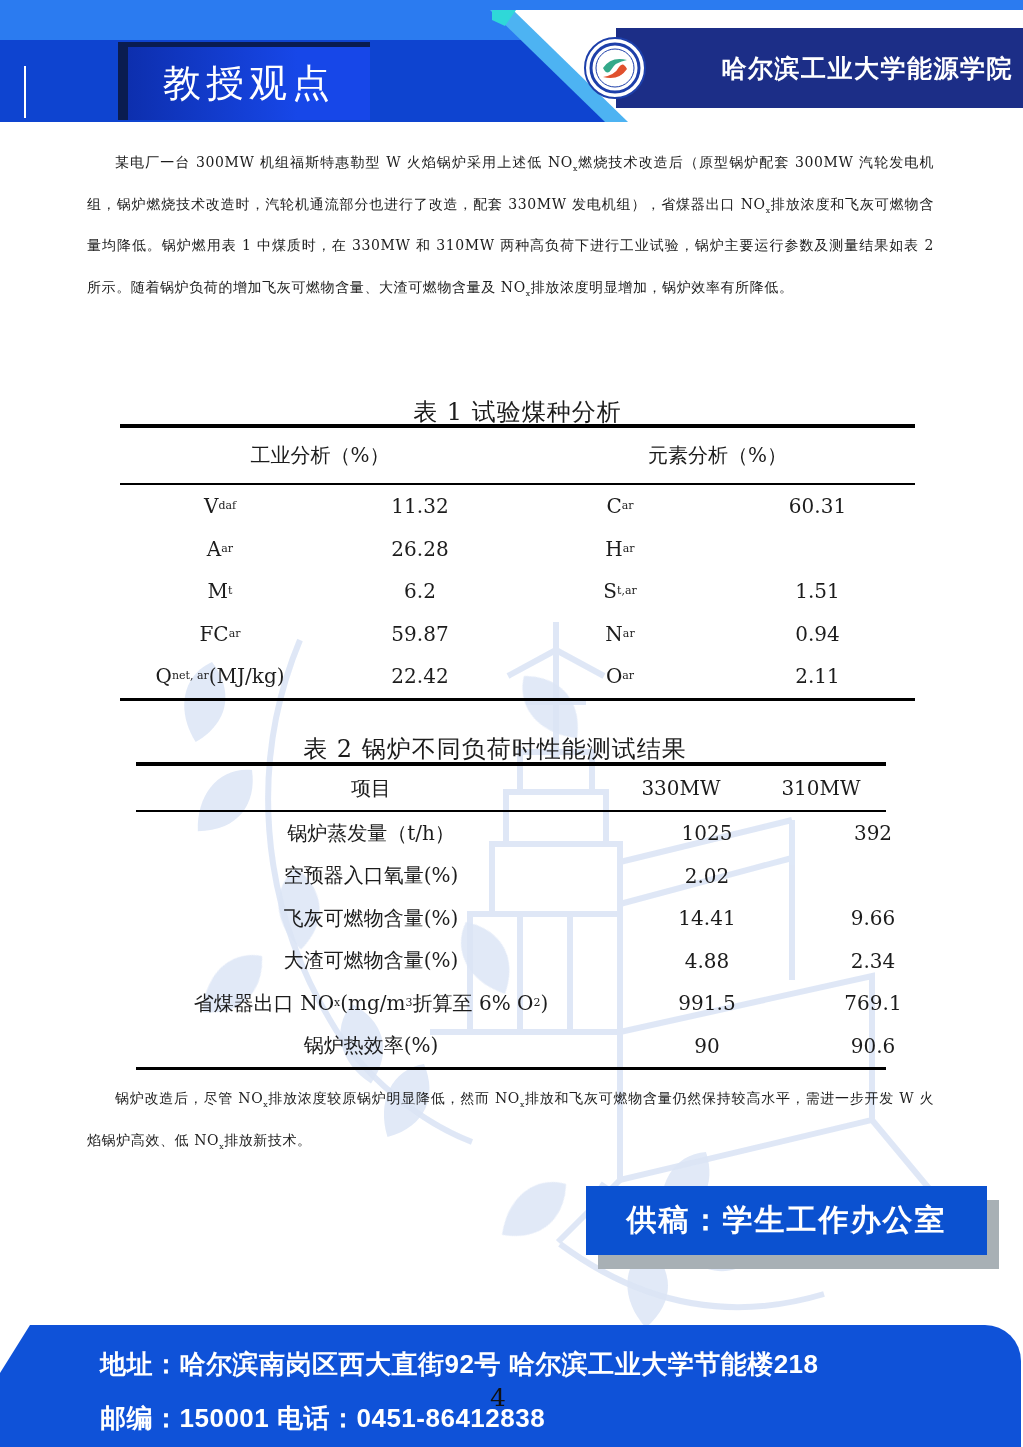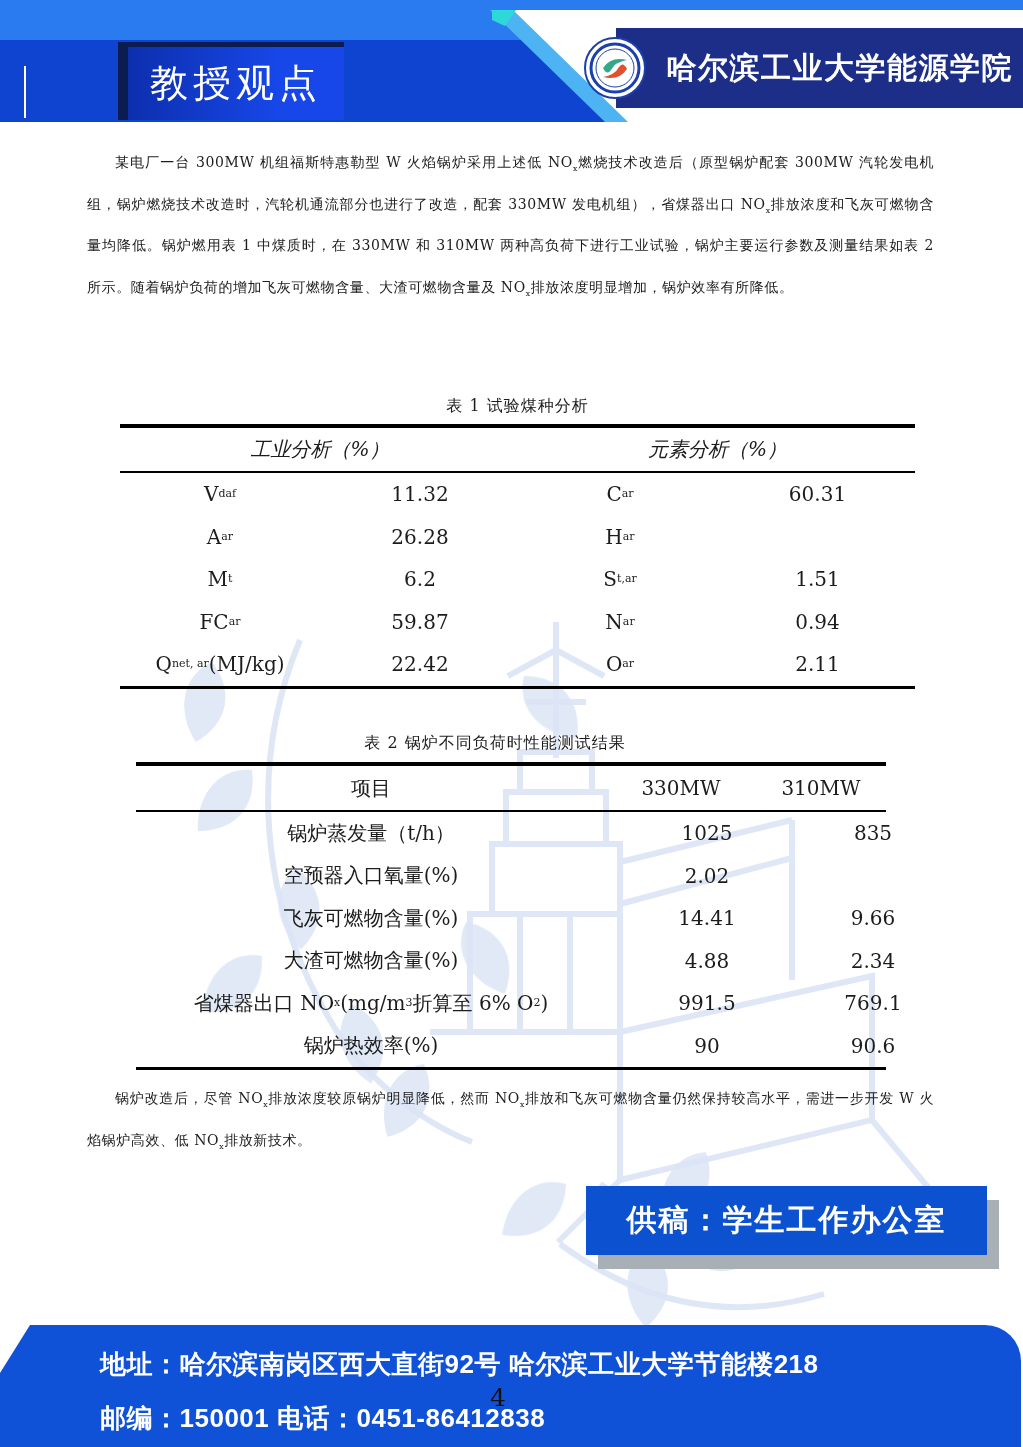--- a/index.html
+++ b/index.html
@@ -17,51 +17,51 @@
   .band-dark{position:absolute;left:0;top:40px;width:1023px;height:82px;background:var(--band_dark);}
   .swoosh-white{position:absolute;left:0;top:0;width:1023px;height:123px;background:#fff;
     clip-path:polygon(505px 10px,1023px 10px,1023px 122px,620px 122px);}
   .swoosh-edge{position:absolute;left:0;top:0;width:1023px;height:123px;background:var(--edge_blue);
     clip-path:polygon(490px 10px,513px 10px,628px 122px,605px 122px);}
   .swoosh-accent{position:absolute;left:0;top:0;width:1023px;height:123px;background:var(--accent_cyan);
     clip-path:polygon(492px 10px,516px 10px,505px 26px,492px 20px);}
   .inst-banner{position:absolute;left:616px;top:28px;width:407px;height:80px;background:var(--navy);
     display:flex;align-items:center;justify-content:flex-end;padding-right:10px;}
   .inst-name{color:#fff;font-family:"Liberation Sans","DejaVu Sans",sans-serif;
-    font-size:30px;font-weight:bold;letter-spacing:1.5px;white-space:nowrap;}
+    font-size:25px;font-weight:bold;letter-spacing:1.5px;white-space:nowrap;}
   .logo{position:absolute;left:584px;top:37px;width:62px;height:62px;border-radius:50%;
     background:#fff;border:2px solid #1d3faa;display:flex;align-items:center;justify-content:center;}
   .logo svg{width:52px;height:52px;}
-  .title-box{position:absolute;left:118px;top:42px;width:226px;height:78px;
+  .title-box{position:absolute;left:118px;top:42px;width:252px;height:78px;
     background:linear-gradient(90deg,#0d2fae 0%,#1747e8 70%);
     border-left:10px solid var(--title_box_dark);border-top:5px solid var(--title_box_dark);
     display:flex;align-items:center;justify-content:center;}
   .title-box span{color:#fff;font-family:"Liberation Sans","DejaVu Sans",sans-serif;
     font-size:38px;letter-spacing:5px;font-weight:500;}
   .white-tick{position:absolute;left:24px;top:66px;width:2px;height:52px;background:#fff;}
 
   
   .watermark{position:absolute;left:0;top:0;width:1023px;height:1447px;z-index:0;opacity:.55;}
 
   
   .para{position:absolute;left:87px;width:847px;font-size:14px;line-height:41.6px;
     color:var(--ink);text-align:justify;text-indent:2em;letter-spacing:.6px;z-index:1;}
   .p1{top:142px;}
   .p2{top:1078px;}
   sub{font-size:.55em;line-height:0;}
   sup{font-size:.55em;line-height:0;}
 
   
-  .tbl-title{position:absolute;z-index:1;color:var(--ink);font-size:16px;text-align:center;letter-spacing:1px;}
+  .tbl-title{position:absolute;z-index:1;color:var(--ink);font-size:24px;text-align:center;letter-spacing:1px;}
   .t1-title{left:120px;width:795px;top:396px;}
   .t2-title{left:120px;width:750px;top:733px;}
   .tbl{position:absolute;z-index:1;color:var(--ink);font-size:20px;}
   .t1{left:120px;top:424px;width:795px;border-top:4px solid #000;border-bottom:3px solid #000;}
   .t2{left:136px;top:762px;width:750px;border-top:4px solid #000;border-bottom:3px solid #000;}
-  .t1 .hdr{display:grid;grid-template-columns:400px 395px;border-bottom:2px solid #000;height:45px;font-style:italic;}
+  .t1 .hdr{display:grid;grid-template-columns:400px 395px;border-bottom:2px solid #000;height:57px;}
   .t1 .row{display:grid;grid-template-columns:200px 200px 200px 195px;height:42.5px;}
   .t2 .hdr{display:grid;grid-template-columns:470px 150px 130px;border-bottom:2px solid #000;height:46px;}
   .t2 .row{display:grid;grid-template-columns:470px 150px 130px;height:42.5px;gap:26px;}
   .cell{display:flex;align-items:center;justify-content:center;white-space:nowrap;}
 
   
   .badge-shadow{position:absolute;left:598px;top:1200px;width:401px;height:69px;background:var(--badge_shadow);z-index:1;}
   .badge{position:absolute;left:586px;top:1186px;width:401px;height:69px;background:var(--badge_blue);
     display:flex;align-items:center;justify-content:center;z-index:2;}
   .badge span{color:#fff;font-family:Liberation Serif, serif;
@@ -182,21 +182,21 @@
   <div class="tbl-title t2-title">表 2 锅炉不同负荷时性能测试结果</div>
   <div class="tbl t2">
     <div class="hdr">
       <div class="cell">项目</div>
       <div class="cell">330MW</div>
       <div class="cell">310MW</div>
     </div>
     <div class="row">
       <div class="cell">锅炉蒸发量（t/h）</div>
       <div class="cell">1025</div>
-      <div class="cell">835</div>
+      <div class="cell">392</div>
     </div>
     <div class="row">
       <div class="cell">空预器入口氧量(%)</div>
       <div class="cell">2.02</div>
     </div>
     <div class="row">
       <div class="cell">飞灰可燃物含量(%)</div>
       <div class="cell">14.41</div>
       <div class="cell">9.66</div>
     </div>

